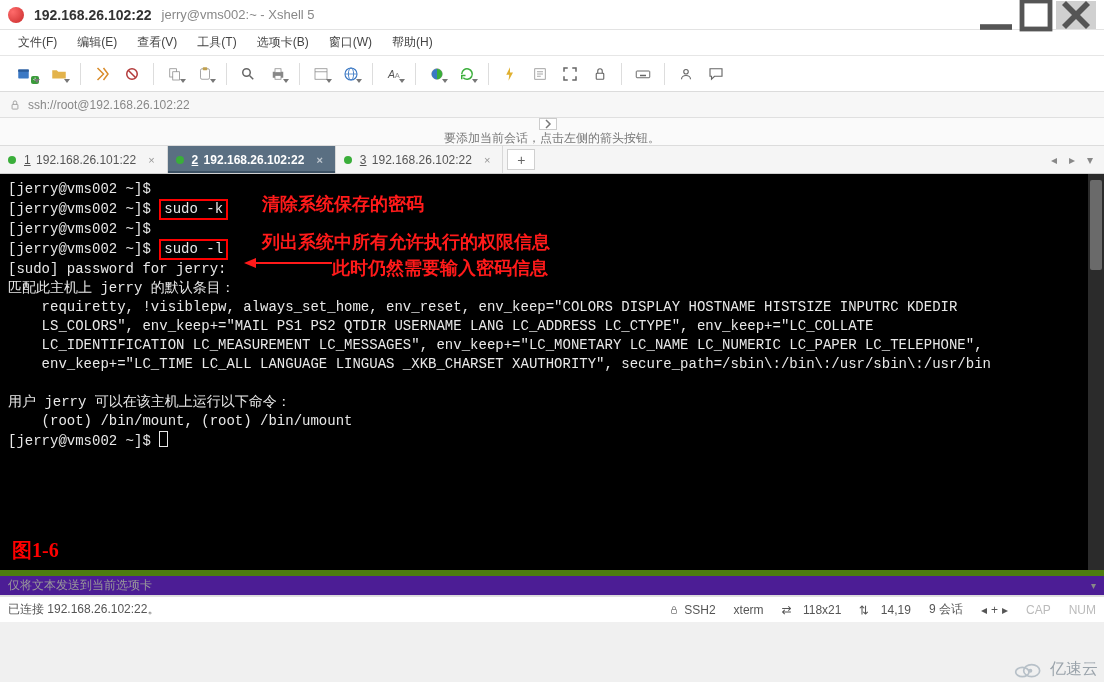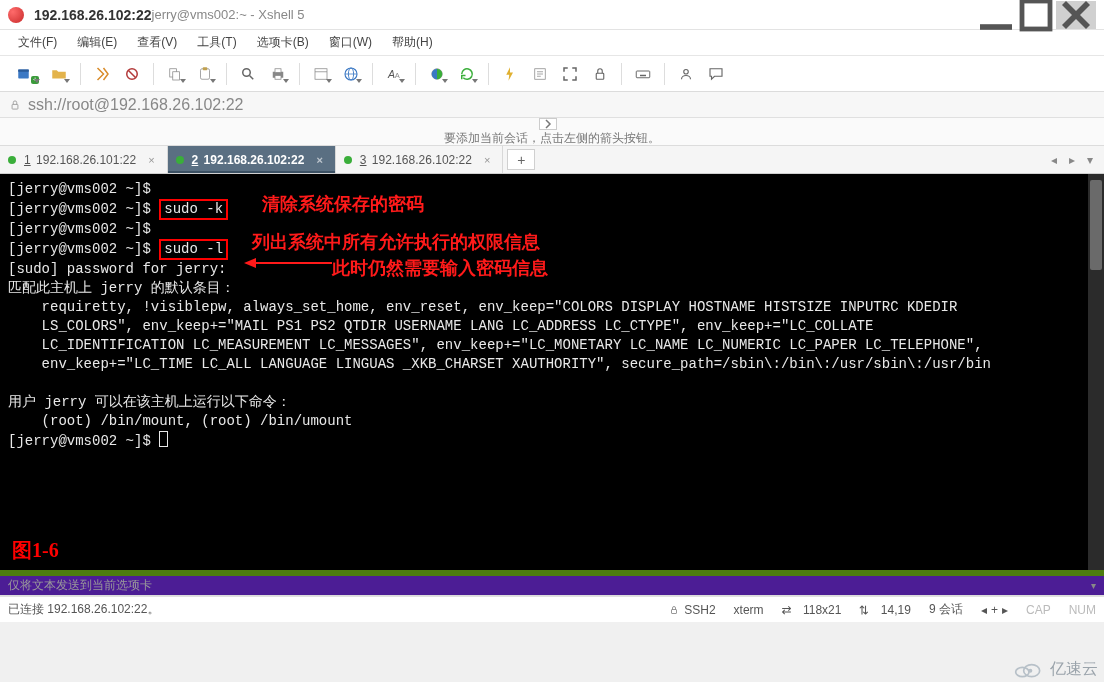--- a/index.html
+++ b/index.html
@@ -21,21 +21,21 @@
     padding: 0 8px;
     border-bottom: 1px solid #e3e3e3;
   }
   .titlebar .app-icon {
     width: 16px; height: 16px;
     background: radial-gradient(circle at 30% 30%, #ff6b6b, #c92b2b);
     border-radius: 50%;
     margin-right: 10px;
   }
   .titlebar .title-main { font-weight: bold; font-size: 14px; color: #333; }
-  .titlebar .title-sub  { color: #888; margin-left: 0; font-size: 13px; }
+  .titlebar .title-sub  { color: #888; margin-left: 10px; font-size: 13px; }
   .win-controls { margin-left: auto; display:flex; }
   .win-btn {
     width: 40px; height: 28px; display:flex; align-items:center; justify-content:center;
     color:#666;
   }
   .win-close { background:#d0d0d0; }
   
   .menubar {
     height: 26px;
     background:#fff;
@@ -64,21 +64,21 @@
     border-left:3px solid transparent; border-right:3px solid transparent; border-top:4px solid #777;
   }
   .tb-sep { width:1px; height:22px; background:#ddd; margin:0 4px;}
   .tb-btn svg{ width:18px;height:18px; }
   .tb-btn.wide{ width:34px;}
   .tb-new { }
   .plus-overlay{ position:absolute; bottom:3px; right:3px; width:8px;height:8px; background:#3b9b3b; color:#fff; font-size:8px; line-height:8px; text-align:center; border-radius:2px;}
   
   .address-row{
     height:26px; background:#f7f7f7; border-bottom:1px solid #e0e0e0;
-    display:flex; align-items:center; padding:0 8px; color:#888; font-size:16px;
+    display:flex; align-items:center; padding:0 8px; color:#888; font-size:12px;
   }
   .address-row .lock{ width:14px;height:14px; margin-right:6px; display:flex;align-items:center;justify-content:center;}
   
   .tip-row{
     height:28px; background:#fafafa; border-bottom:1px solid #dcdcdc;
     display:flex; align-items:center; padding: 0 8px; color:#777; font-size:12px;flex-direction:column;
   }
   .tip-row .arrow-btn{
     width:18px;height:18px; border:1px solid #ccc; display:flex;align-items:center;justify-content:center; margin-right:8px; background:#fff;
   }
@@ -379,21 +379,21 @@
 <span>    LS_COLORS", env_keep+="MAIL PS1 PS2 QTDIR USERNAME LANG LC_ADDRESS LC_CTYPE", env_keep+="LC_COLLATE</span>
 <span>    LC_IDENTIFICATION LC_MEASUREMENT LC_MESSAGES", env_keep+="LC_MONETARY LC_NAME LC_NUMERIC LC_PAPER LC_TELEPHONE",</span>
 <span>    env_keep+="LC_TIME LC_ALL LANGUAGE LINGUAS _XKB_CHARSET XAUTHORITY", secure_path=/sbin\:/bin\:/usr/sbin\:/usr/bin</span>
 
 <span>用户 jerry 可以在该主机上运行以下命令：</span>
 <span>    (root) /bin/mount, (root) /bin/umount</span>
 <span>[jerry@vms002 ~]$ </span><span class="term-cursor"></span>
 </div>
 
   <div class="annot" style="left:262px; top:18px;">清除系统保存的密码</div>
-  <div class="annot" style="left:252px; top:56px;">列出系统中所有允许执行的权限信息</div>
+  <div class="annot" style="left:262px; top:56px;">列出系统中所有允许执行的权限信息</div>
   <div class="annot" style="left:332px; top:82px;">此时仍然需要输入密码信息</div>
   <svg class="annot-arrow" style="left:244px; top:80px;" width="90" height="18">
     <line x1="88" y1="9" x2="10" y2="9" stroke="#ff1a1a" stroke-width="2"></line>
     <polygon points="0,9 12,4 12,14" fill="#ff1a1a"></polygon>
   </svg>
   <div class="fig-label">图1-6</div>
   <div class="fake-scroll">
       <div class="thumb"></div>
     </div>
 </div>

